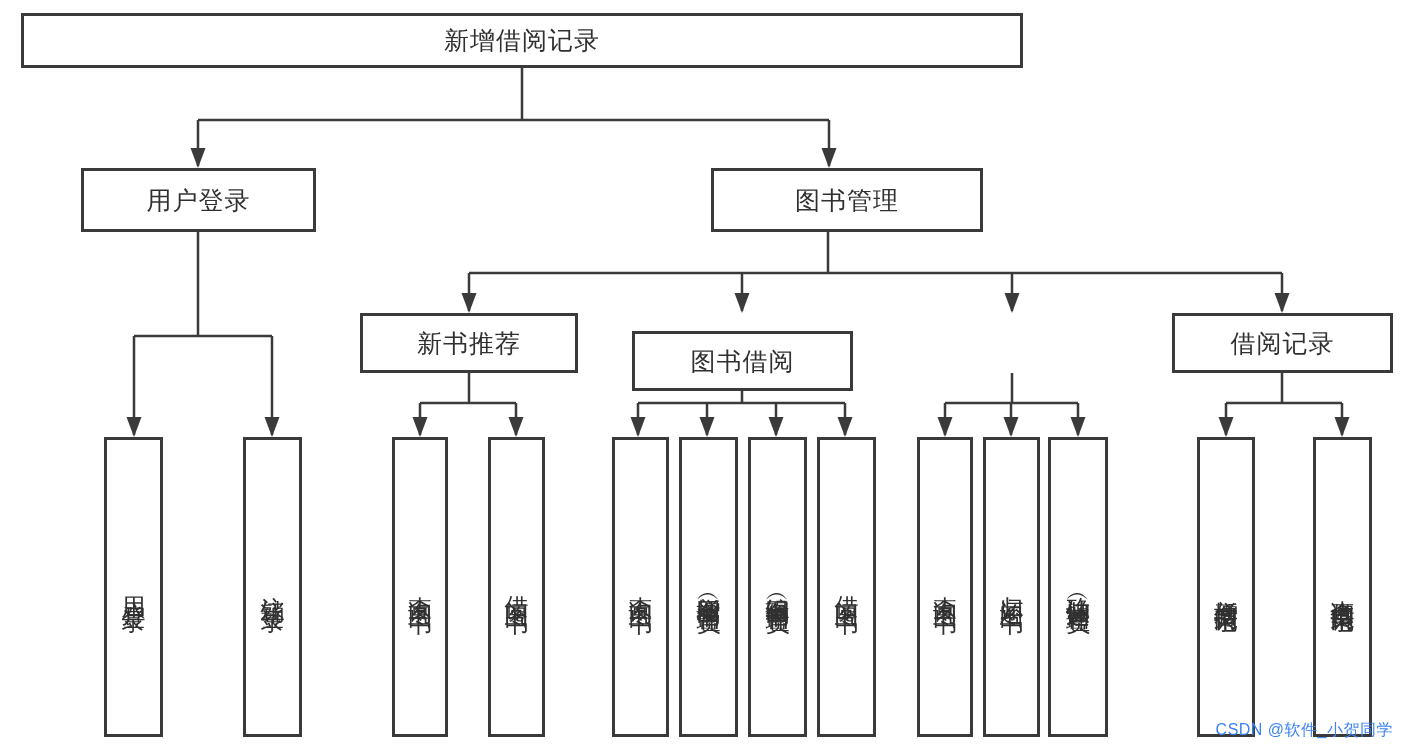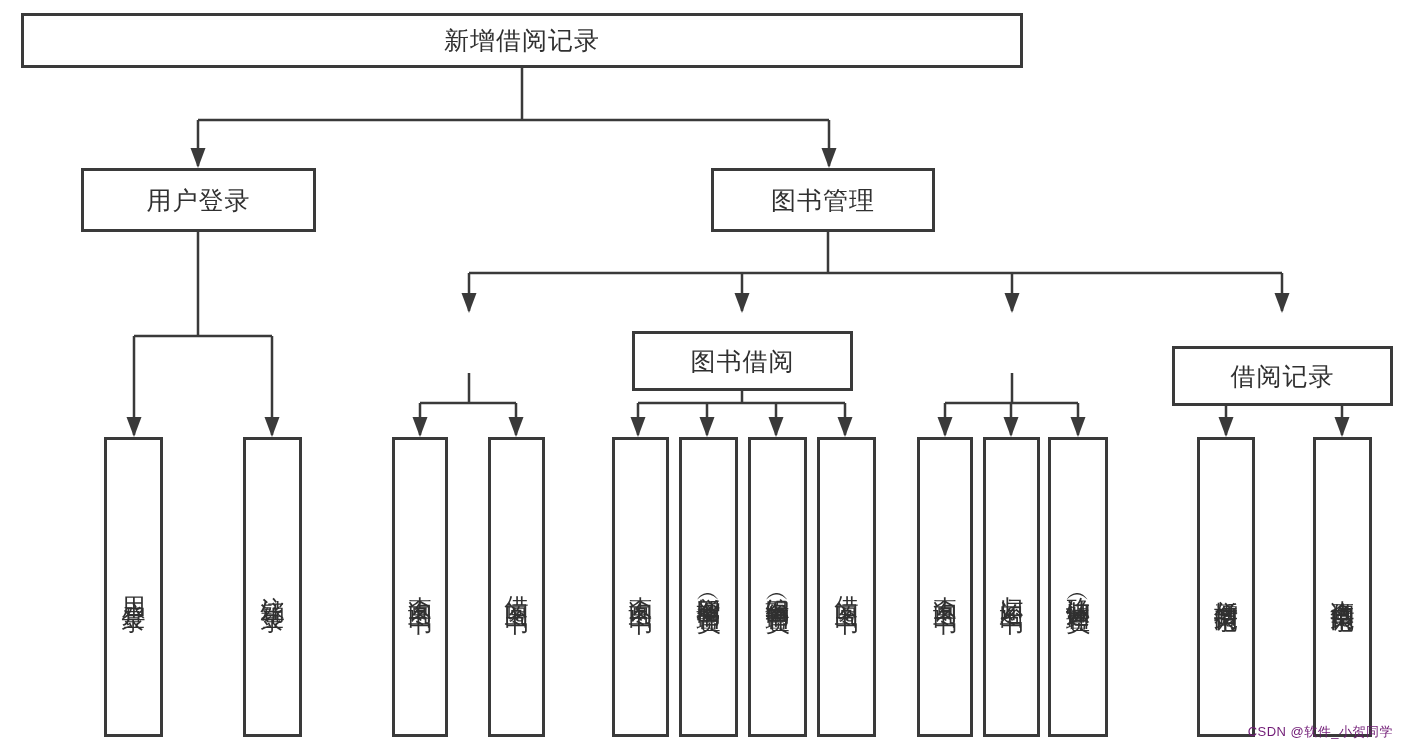--- a/index.html
+++ b/index.html
@@ -48,49 +48,49 @@
     letter-spacing: 5px;
     line-height: 1;
   }
   .v-node.long {
     letter-spacing: 2px;
   }
   
   .n-root      { left: 21px;  top: 13px;  width: 1002px; height: 55px; }
   
   .n-login     { left: 81px;  top: 168px; width: 235px; height: 64px; }
-  .n-mgmt      { left: 711px; top: 168px; width: 224px; height: 64px; }
+  .n-mgmt      { left: 711px; top: 168px; width: 272px; height: 64px; }
   
   .n-l3        { top: 313px; height: 60px; }
   .n-newrec    { left: 360px;  width: 218px; }
   .n-borrow    { left: 632px;  width: 221px; margin-top: 18px; }
   .n-current   { left: 902px;  width: 221px; }
-  .n-records   { left: 1172px; width: 221px; margin-top: 33px; }
+  .n-records   { left: 1172px; width: 221px; }
   
   .leaf        { top: 437px; height: 300px; }
   .lf-g1a { left: 104px;  width: 59px; }
   .lf-g1b { left: 243px;  width: 59px; }
   .lf-g2a { left: 392px;  width: 56px; }
   .lf-g2b { left: 488px;  width: 57px; }
   .lf-g3a { left: 612px;  width: 57px; }
   .lf-g3b { left: 679px;  width: 59px; }
   .lf-g3c { left: 748px;  width: 59px; }
   .lf-g3d { left: 817px;  width: 59px; }
   .lf-g4a { left: 917px;  width: 56px; }
   .lf-g4b { left: 983px;  width: 57px; }
   .lf-g4c { left: 1048px; width: 60px; }
   .lf-g5a { left: 1197px; width: 58px; }
   .lf-g5b { left: 1313px; width: 59px; }
   .watermark {
     position: absolute;
     right: 12px;
     bottom: 6px;
     z-index: 5;
-    font-size: 13px;
-    color: #701a75;
+    font-size: 16px;
+    color: #3b82f6;
     letter-spacing: 0.5px;
     white-space: nowrap;
   }
 </style>
 </head>
 <body>
 
 <div class="canvas">
 
   <svg class="connectors" viewBox="0 0 1405 747" xmlns="http://www.w3.org/2000/svg">
@@ -138,20 +138,21 @@
       <polygon points="1226,437 1218.5,417 1233.5,417"></polygon>
       <polygon points="1342,437 1334.5,417 1349.5,417"></polygon>
     </g>
   </svg>
 
   <div class="node h-node n-root">新增借阅记录</div>
 
   <div class="node h-node n-login">用户登录</div>
   <div class="node h-node n-mgmt">图书管理</div>
 
+  <div class="node h-node n-l3 n-newrec">新书推荐</div>
   <div class="node h-node n-l3 n-borrow">图书借阅</div>
   <div class="node h-node n-l3 n-records">借阅记录</div>
 
   <div class="node v-node leaf lf-g1a">用户登录</div>
   <div class="node v-node leaf lf-g1b">注销登录</div>
 
   <div class="node v-node leaf lf-g2a">查询图书</div>
   <div class="node v-node leaf lf-g2b">借阅图书</div>
 
   <div class="node v-node leaf lf-g3a">查询图书</div>

